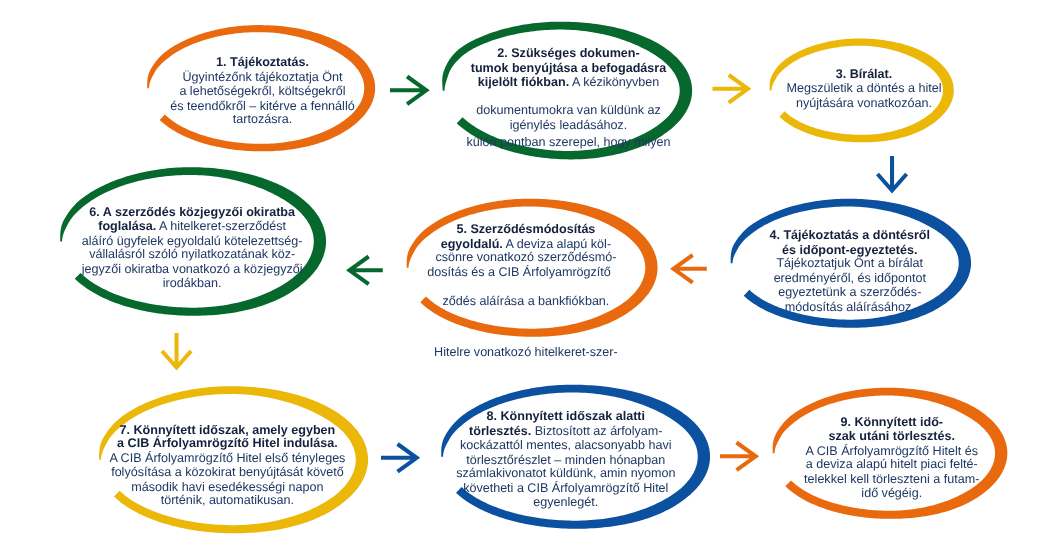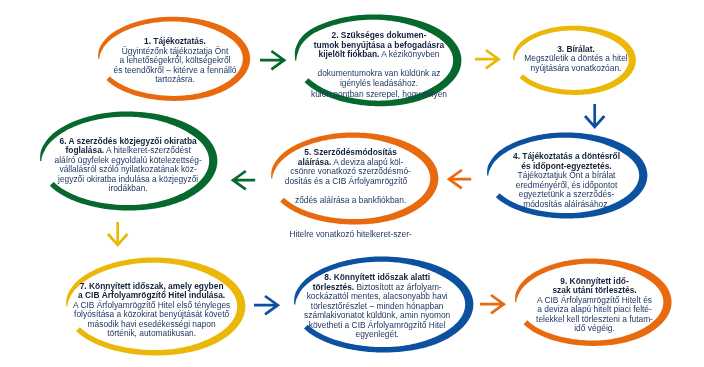--- a/index.html
+++ b/index.html
@@ -67,37 +67,37 @@
       <div class="ln" style="position: absolute; left: 266.5px; top: 38px; width: 600px;"><span>egyeztetünk a szerződés-</span></div>
       <div class="ln" style="position: absolute; left: 266.5px; top: 47.5px; width: 600px;"><span>módosítás aláírásához.</span></div>
     </div>
     <div class="node" style="left: 262.2px; top: 124.5px; width: 182px; height: 107px;">
       <svg class="ring" width="182" height="107" viewBox="0 0 182 107">
         <path d="M9.14 53.50L9.12 52.41L9.11 51.32L9.11 50.21L9.14 49.10L9.21 47.97L9.32 46.83L9.49 45.68L9.73 44.53L10.04 43.39L10.43 42.26L10.90 41.15L11.47 40.06L12.07 38.99L12.72 37.92L13.40 36.85L14.12 35.79L14.88 34.73L15.69 33.69L16.54 32.65L17.43 31.63L18.38 30.63L19.37 29.65L20.41 28.69L21.50 27.75L22.64 26.84L23.83 25.96L25.05 25.10L26.30 24.26L27.60 23.43L28.92 22.62L30.28 21.83L31.68 21.06L33.10 20.31L34.56 19.57L36.04 18.85L37.56 18.16L39.10 17.48L40.67 16.82L42.27 16.18L43.90 15.56L45.55 14.96L47.23 14.38L48.93 13.82L50.65 13.28L52.39 12.76L54.16 12.27L55.95 11.80L57.76 11.35L59.58 10.92L61.42 10.52L63.28 10.14L65.16 9.78L67.05 9.45L68.95 9.14L70.87 8.86L72.80 8.60L74.74 8.37L76.69 8.16L78.64 7.98L80.61 7.83L82.58 7.71L84.55 7.61L86.53 7.53L88.51 7.49L90.49 7.47L92.47 7.48L94.45 7.51L96.43 7.56L98.41 7.64L100.38 7.74L102.35 7.86L104.32 8.00L106.27 8.17L108.22 8.36L110.16 8.57L112.09 8.81L114.01 9.07L115.91 9.35L117.81 9.66L119.69 9.99L121.55 10.34L123.40 10.72L125.23 11.12L127.05 11.54L128.85 11.98L130.62 12.45L132.38 12.94L134.11 13.45L135.83 13.98L137.52 14.54L139.18 15.11L140.82 15.71L142.44 16.33L144.02 16.98L145.58 17.64L147.11 18.33L148.61 19.04L150.09 19.77L151.52 20.52L152.93 21.29L154.31 22.09L155.64 22.90L156.95 23.74L158.21 24.60L159.44 25.49L160.64 26.39L161.79 27.31L162.91 28.24L164.00 29.19L165.04 30.16L166.05 31.14L167.02 32.14L167.95 33.16L168.83 34.20L169.67 35.26L170.47 36.33L171.23 37.42L171.94 38.52L172.60 39.65L173.21 40.78L173.77 41.94L174.28 43.11L174.74 44.29L175.14 45.49L175.49 46.70L175.78 47.92L176.01 49.15L176.19 50.38L176.30 51.62L176.36 52.86L176.36 54.10L176.29 55.35L176.17 56.58L175.99 57.82L175.75 59.04L175.45 60.26L175.09 61.46L174.68 62.65L174.22 63.83L173.71 65.00L173.14 66.15L172.53 67.28L171.87 68.40L171.16 69.50L170.41 70.59L169.61 71.65L168.77 72.71L167.89 73.74L166.97 74.76L166.01 75.77L165.01 76.75L163.97 77.73L162.90 78.68L161.78 79.62L160.64 80.55L159.45 81.46L158.23 82.35L156.98 83.23L155.69 84.09L154.37 84.94L153.02 85.77L151.63 86.57L150.20 87.36L148.74 88.12L147.25 88.85L145.73 89.56L144.18 90.25L142.59 90.92L140.98 91.56L139.34 92.18L137.68 92.77L135.99 93.34L134.27 93.88L132.53 94.40L130.77 94.89L128.99 95.36L127.19 95.80L125.37 96.21L123.53 96.61L121.67 96.97L119.80 97.31L117.91 97.63L116.01 97.92L114.10 98.18L112.17 98.42L110.24 98.64L108.29 98.83L106.34 98.99L104.38 99.14L102.42 99.26L100.44 99.35L98.47 99.43L96.49 99.48L94.51 99.51L92.53 99.51L90.54 99.50L88.56 99.46L86.58 99.40L84.61 99.31L82.63 99.20L80.67 99.07L78.70 98.91L76.75 98.72L74.80 98.52L72.87 98.29L70.94 98.03L69.02 97.76L67.12 97.46L65.23 97.14L63.35 96.79L61.49 96.43L59.64 96.04L57.81 95.63L56.00 95.19L54.21 94.74L52.44 94.26L50.69 93.76L48.96 93.24L47.25 92.70L45.57 92.14L43.91 91.55L42.27 90.95L40.66 90.32L39.08 89.67L37.53 89.01L36.01 88.32L34.52 87.61L33.05 86.88L31.62 86.12L30.22 85.35L28.86 84.56L27.53 83.75L26.24 82.92L24.98 82.07L23.75 81.20L22.57 80.31L21.42 79.41L20.32 78.48L19.25 77.54L18.22 76.58L21.98 72.70L22.90 73.56L23.86 74.40L24.85 75.24L25.89 76.06L26.97 76.86L28.09 77.66L29.25 78.44L30.44 79.20L31.67 79.95L32.93 80.68L34.24 81.40L35.57 82.10L36.94 82.78L38.34 83.44L39.77 84.09L41.23 84.72L42.73 85.33L44.25 85.92L45.79 86.50L47.37 87.05L48.97 87.58L50.59 88.10L52.24 88.59L53.92 89.07L55.61 89.52L57.32 89.96L59.06 90.37L60.81 90.76L62.58 91.14L64.37 91.49L66.17 91.82L67.99 92.13L69.82 92.42L71.66 92.68L73.52 92.93L75.38 93.15L77.26 93.35L79.14 93.52L81.03 93.68L82.93 93.81L84.83 93.92L86.74 94.00L88.65 94.06L90.56 94.10L92.47 94.11L94.39 94.10L96.30 94.05L98.20 93.98L100.11 93.88L102.00 93.76L103.89 93.60L105.78 93.42L107.65 93.21L109.51 92.97L111.36 92.71L113.20 92.42L115.02 92.11L116.83 91.77L118.62 91.40L120.39 91.01L122.15 90.59L123.88 90.15L125.60 89.69L127.29 89.20L128.96 88.70L130.60 88.17L132.22 87.61L133.81 87.04L135.38 86.45L136.91 85.84L138.42 85.22L139.90 84.57L141.35 83.91L142.77 83.24L144.16 82.54L145.51 81.84L146.83 81.12L148.12 80.39L149.37 79.65L150.59 78.89L151.78 78.13L152.93 77.35L154.03 76.56L155.10 75.75L156.12 74.93L157.11 74.10L158.05 73.26L158.95 72.41L159.81 71.55L160.63 70.69L161.40 69.81L162.13 68.94L162.81 68.06L163.46 67.17L164.06 66.29L164.62 65.40L165.13 64.51L165.61 63.62L166.04 62.73L166.43 61.85L166.78 60.96L167.09 60.07L167.35 59.19L167.58 58.31L167.78 57.43L167.93 56.55L168.04 55.68L168.12 54.80L168.16 53.93L168.16 53.05L168.13 52.17L168.05 51.30L167.94 50.42L167.79 49.54L167.60 48.66L167.36 47.78L167.09 46.90L166.77 46.02L166.41 45.13L166.01 44.25L165.57 43.37L165.08 42.49L164.55 41.61L163.98 40.73L163.36 39.86L162.70 39.00L161.99 38.14L161.24 37.28L160.45 36.43L159.62 35.60L158.74 34.77L157.82 33.95L156.86 33.14L155.86 32.34L154.82 31.55L153.75 30.78L152.63 30.01L151.49 29.25L150.31 28.49L149.09 27.75L147.84 27.02L146.56 26.30L145.24 25.59L143.90 24.89L142.52 24.20L141.11 23.52L139.67 22.86L138.20 22.22L136.70 21.58L135.18 20.97L133.62 20.37L132.04 19.79L130.43 19.22L128.80 18.67L127.14 18.15L125.46 17.64L123.76 17.15L122.03 16.69L120.29 16.25L118.53 15.83L116.74 15.43L114.94 15.06L113.13 14.71L111.30 14.39L109.45 14.09L107.59 13.82L105.72 13.58L103.84 13.37L101.96 13.18L100.06 13.02L98.16 12.89L96.25 12.79L94.34 12.72L92.42 12.68L90.51 12.67L88.59 12.69L86.68 12.73L84.77 12.79L82.86 12.89L80.96 13.00L79.06 13.14L77.17 13.31L75.29 13.50L73.42 13.71L71.56 13.95L69.71 14.21L67.87 14.50L66.05 14.81L64.24 15.14L62.45 15.49L60.68 15.87L58.92 16.27L57.18 16.68L55.46 17.13L53.77 17.59L52.09 18.07L50.44 18.57L48.81 19.09L47.21 19.63L45.63 20.19L44.08 20.77L42.55 21.37L41.06 21.98L39.59 22.61L38.15 23.26L36.75 23.93L35.37 24.62L34.03 25.32L32.72 26.03L31.45 26.76L30.21 27.51L29.01 28.28L27.84 29.05L26.71 29.85L25.62 30.65L24.56 31.46L23.52 32.27L22.52 33.08L21.55 33.90L20.61 34.72L19.71 35.56L18.85 36.41L18.03 37.28L17.25 38.15L16.52 39.05L15.85 39.96L15.22 40.88L14.65 41.83L14.14 42.78L13.62 43.72L13.12 44.65L12.63 45.59L12.17 46.53L11.74 47.48L11.35 48.45L11.01 49.43L10.74 50.43L10.53 51.45L10.41 52.47L10.38 53.50Z" fill="#E8690E"></path>
       </svg>
     </div>
     <div class="txtbox" style="left: 0px; top: 148.1px; width: 704px; font-size: 8.4px; line-height: 9.5px;">
       <div class="ln" style="position: absolute; left: 50.6px; top: 0px; width: 600px;"><b>5. Szerződésmódosítás</b></div>
-      <div class="ln" style="position: absolute; left: 50.6px; top: 9.5px; width: 600px;"><b>aláírása.</b><span> A deviza alapú köl-</span></div>
+      <div class="ln" style="position: absolute; left: 50.6px; top: 9.5px; width: 600px;"><b>egyoldalú.</b><span> A deviza alapú köl-</span></div>
       <div class="ln" style="position: absolute; left: 50.6px; top: 19px; width: 600px;"><span>csönre vonatkozó szerződésmó-</span></div>
       <div class="ln" style="position: absolute; left: 46px; top: 28.5px; width: 600px;"><span>dosítás és a CIB Árfolyamrögzítő</span></div>
       <div class="ln" style="position: absolute; left: 50.6px; top: 38px; width: 600px; margin-top: 44px;"><span>Hitelre vonatkozó hitelkeret-szer-</span></div>
       <div class="ln" style="position: absolute; left: 50.6px; top: 47.5px; width: 600px;"><span>ződés aláírása a bankfiókban.</span></div>
     </div>
     <div class="node" style="left: 31.2px; top: 103.5px; width: 192px; height: 114px;">
       <svg class="ring" width="192" height="114" viewBox="0 0 192 114">
         <path d="M9.14 57.00L9.12 55.83L9.11 54.65L9.13 53.46L9.17 52.26L9.25 51.05L9.38 49.83L9.56 48.60L9.82 47.37L10.15 46.15L10.57 44.94L11.07 43.74L11.67 42.58L12.31 41.43L12.99 40.27L13.71 39.13L14.47 37.99L15.28 36.86L16.14 35.73L17.04 34.62L17.99 33.53L18.99 32.45L20.04 31.39L21.14 30.36L22.30 29.35L23.50 28.37L24.76 27.43L26.05 26.50L27.38 25.59L28.75 24.69L30.15 23.82L31.60 22.97L33.07 22.13L34.58 21.32L36.12 20.52L37.70 19.75L39.30 19.00L40.94 18.26L42.61 17.55L44.30 16.86L46.03 16.19L47.78 15.54L49.56 14.92L51.36 14.31L53.19 13.73L55.04 13.18L56.92 12.64L58.81 12.13L60.73 11.65L62.67 11.19L64.62 10.75L66.59 10.34L68.58 9.96L70.59 9.60L72.61 9.27L74.64 8.96L76.69 8.69L78.75 8.44L80.81 8.22L82.89 8.02L84.97 7.86L87.06 7.72L89.16 7.62L91.26 7.54L93.36 7.49L95.46 7.47L97.56 7.48L99.67 7.51L101.77 7.57L103.86 7.65L105.96 7.76L108.05 7.89L110.13 8.05L112.20 8.23L114.27 8.44L116.33 8.67L118.37 8.93L120.41 9.21L122.43 9.52L124.44 9.85L126.43 10.21L128.41 10.59L130.37 11.00L132.32 11.44L134.24 11.89L136.15 12.37L138.03 12.88L139.89 13.41L141.73 13.97L143.55 14.54L145.34 15.15L147.10 15.77L148.84 16.42L150.55 17.09L152.23 17.79L153.88 18.51L155.51 19.25L157.10 20.02L158.65 20.81L160.18 21.62L161.67 22.46L163.12 23.32L164.54 24.20L165.92 25.11L167.25 26.04L168.55 26.99L169.81 27.96L171.04 28.95L172.22 29.96L173.36 30.98L174.47 32.02L175.53 33.08L176.55 34.16L177.53 35.26L178.46 36.37L179.35 37.51L180.19 38.66L180.98 39.82L181.73 41.01L182.42 42.21L183.06 43.43L183.65 44.67L184.18 45.92L184.66 47.19L185.08 48.46L185.45 49.75L185.75 51.05L186.00 52.36L186.18 53.68L186.30 55.00L186.36 56.32L186.36 57.64L186.29 58.97L186.16 60.28L185.97 61.60L185.72 62.90L185.41 64.20L185.04 65.48L184.61 66.76L184.13 68.02L183.59 69.26L183.00 70.49L182.35 71.71L181.66 72.91L180.92 74.09L180.13 75.25L179.29 76.40L178.40 77.53L177.48 78.65L176.51 79.74L175.49 80.82L174.44 81.89L173.34 82.93L172.21 83.96L171.03 84.98L169.82 85.97L168.56 86.95L167.28 87.92L165.95 88.86L164.59 89.79L163.19 90.71L161.76 91.60L160.28 92.47L158.77 93.31L157.23 94.13L155.65 94.92L154.04 95.69L152.39 96.44L150.71 97.16L149.01 97.85L147.27 98.52L145.50 99.16L143.71 99.77L141.90 100.36L140.05 100.92L138.19 101.46L136.30 101.96L134.39 102.44L132.46 102.90L130.50 103.32L128.54 103.72L126.55 104.09L124.55 104.43L122.53 104.75L120.50 105.04L118.46 105.30L116.41 105.54L114.35 105.75L112.28 105.93L110.20 106.09L108.11 106.22L106.02 106.33L103.92 106.41L101.82 106.47L99.72 106.50L97.62 106.51L95.52 106.50L93.41 106.46L91.31 106.40L89.22 106.30L87.12 106.18L85.04 106.04L82.95 105.87L80.88 105.67L78.82 105.45L76.76 105.20L74.71 104.93L72.68 104.63L70.66 104.31L68.66 103.96L66.66 103.59L64.69 103.19L62.73 102.77L60.79 102.33L58.87 101.86L56.97 101.37L55.09 100.85L53.23 100.31L51.40 99.75L49.58 99.16L47.80 98.56L46.04 97.92L44.31 97.27L42.60 96.59L40.93 95.89L39.28 95.17L37.67 94.42L36.08 93.65L34.54 92.86L33.02 92.05L31.54 91.22L30.09 90.37L28.68 89.49L27.31 88.59L25.98 87.68L24.69 86.74L23.43 85.78L22.22 84.80L21.05 83.81L19.92 82.79L18.83 81.76L22.63 77.92L23.60 78.84L24.62 79.76L25.69 80.66L26.79 81.55L27.94 82.43L29.13 83.29L30.36 84.13L31.63 84.96L32.94 85.77L34.28 86.57L35.67 87.35L37.09 88.11L38.54 88.85L40.03 89.57L41.55 90.27L43.11 90.95L44.69 91.61L46.31 92.25L47.96 92.88L49.63 93.48L51.33 94.06L53.06 94.61L54.81 95.15L56.59 95.66L58.39 96.16L60.21 96.63L62.05 97.08L63.92 97.50L65.80 97.91L67.70 98.29L69.61 98.64L71.54 98.98L73.49 99.29L75.45 99.58L77.42 99.84L79.40 100.08L81.40 100.29L83.40 100.49L85.41 100.65L87.42 100.79L89.45 100.91L91.47 101.00L93.50 101.06L95.53 101.10L97.57 101.11L99.60 101.09L101.63 101.05L103.65 100.97L105.68 100.86L107.69 100.72L109.70 100.55L111.70 100.36L113.69 100.13L115.67 99.88L117.64 99.59L119.59 99.28L121.53 98.94L123.45 98.58L125.35 98.18L127.24 97.76L129.10 97.31L130.95 96.84L132.77 96.34L134.57 95.82L136.34 95.27L138.09 94.70L139.81 94.11L141.50 93.49L143.17 92.86L144.80 92.20L146.41 91.52L147.98 90.83L149.52 90.11L151.03 89.38L152.51 88.64L153.95 87.88L155.36 87.10L156.73 86.31L158.06 85.50L159.36 84.69L160.63 83.86L161.85 83.02L163.03 82.16L164.16 81.28L165.26 80.40L166.31 79.50L167.31 78.58L168.28 77.66L169.19 76.73L170.06 75.79L170.89 74.84L171.67 73.89L172.41 72.93L173.10 71.97L173.74 71.01L174.34 70.04L174.89 69.07L175.40 68.10L175.87 67.13L176.29 66.16L176.66 65.19L177.00 64.22L177.29 63.25L177.54 62.29L177.74 61.32L177.91 60.36L178.03 59.39L178.12 58.43L178.16 57.47L178.16 56.51L178.12 55.54L178.04 54.58L177.92 53.61L177.76 52.65L177.55 51.68L177.30 50.72L177.00 49.75L176.66 48.78L176.27 47.82L175.84 46.85L175.36 45.89L174.84 44.92L174.27 43.97L173.66 43.01L172.99 42.06L172.29 41.12L171.53 40.18L170.73 39.25L169.89 38.33L169.00 37.41L168.06 36.51L167.08 35.62L166.06 34.74L164.99 33.87L163.88 33.02L162.73 32.17L161.55 31.34L160.33 30.51L159.07 29.70L157.77 28.89L156.44 28.10L155.08 27.31L153.68 26.55L152.25 25.79L150.78 25.05L149.28 24.32L147.74 23.60L146.18 22.91L144.59 22.23L142.96 21.56L141.31 20.92L139.62 20.29L137.91 19.68L136.18 19.10L134.41 18.53L132.63 17.99L130.82 17.47L128.98 16.97L127.13 16.49L125.25 16.04L123.36 15.62L121.44 15.22L119.51 14.85L117.57 14.50L115.61 14.19L113.63 13.90L111.65 13.64L109.65 13.41L107.64 13.21L105.63 13.04L103.60 12.90L101.58 12.80L99.55 12.72L97.51 12.68L95.48 12.67L93.44 12.69L91.41 12.73L89.38 12.80L87.35 12.90L85.33 13.03L83.32 13.18L81.31 13.36L79.31 13.57L77.32 13.80L75.34 14.06L73.38 14.34L71.43 14.65L69.49 14.98L67.57 15.34L65.67 15.72L63.78 16.13L61.91 16.56L60.07 17.01L58.24 17.49L56.44 17.99L54.66 18.51L52.90 19.06L51.17 19.62L49.46 20.21L47.79 20.81L46.14 21.44L44.52 22.09L42.93 22.75L41.37 23.44L39.84 24.14L38.35 24.87L36.88 25.61L35.46 26.37L34.07 27.15L32.71 27.94L31.39 28.75L30.11 29.58L28.87 30.42L27.67 31.28L26.51 32.16L25.38 33.03L24.28 33.91L23.22 34.80L22.19 35.69L21.19 36.59L20.24 37.50L19.32 38.43L18.45 39.37L17.63 40.33L16.85 41.30L16.13 42.29L15.47 43.30L14.87 44.32L14.31 45.35L13.77 46.38L13.24 47.39L12.73 48.41L12.24 49.44L11.79 50.47L11.39 51.53L11.04 52.59L10.75 53.68L10.54 54.78L10.41 55.89L10.38 57.00Z" fill="#06682D"></path>
       </svg>
     </div>
     <div class="txtbox" style="left: 0px; top: 136.5px; width: 704px; font-size: 8.4px; line-height: 9.5px;">
       <div class="ln" style="position: absolute; left: -171.9px; top: 0px; width: 600px;"><b>6. A szerződés közjegyzői okiratba</b></div>
       <div class="ln" style="position: absolute; left: -171.9px; top: 9.5px; width: 600px;"><b>foglalása.</b><span> A hitelkeret-szerződést</span></div>
       <div class="ln" style="position: absolute; left: -171.9px; top: 19px; width: 600px;"><span>aláíró ügyfelek egyoldalú kötelezettség-</span></div>
       <div class="ln" style="position: absolute; left: -171.9px; top: 28.5px; width: 600px;"><span>vállalásról szóló nyilatkozatának köz-</span></div>
-      <div class="ln" style="position: absolute; left: -171.9px; top: 38px; width: 600px;"><span>jegyzői okiratba indulása a közjegyzői</span></div>
+      <div class="ln" style="position: absolute; left: -171.9px; top: 38px; width: 600px;"><span>jegyzői okiratba vonatkozó a közjegyzői</span></div>
       <div class="ln" style="position: absolute; left: -171.9px; top: 47.5px; width: 600px;"><span>irodákban.</span></div>
     </div>
     <div class="node" style="left: 57.2px; top: 249.5px; width: 194px; height: 113px;">
       <svg class="ring" width="194" height="113" viewBox="0 0 194 113">
         <path d="M9.14 56.50L9.12 55.34L9.11 54.17L9.13 53.00L9.17 51.81L9.25 50.61L9.39 49.39L9.58 48.18L9.84 46.96L10.18 45.74L10.60 44.54L11.11 43.36L11.72 42.20L12.37 41.06L13.06 39.92L13.79 38.79L14.56 37.66L15.38 36.54L16.24 35.42L17.16 34.33L18.12 33.24L19.13 32.17L20.20 31.13L21.31 30.11L22.48 29.11L23.70 28.14L24.97 27.20L26.27 26.28L27.62 25.38L29.00 24.50L30.43 23.64L31.88 22.79L33.37 21.97L34.90 21.17L36.46 20.38L38.05 19.61L39.68 18.87L41.33 18.14L43.02 17.44L44.73 16.76L46.47 16.09L48.24 15.45L50.04 14.83L51.87 14.24L53.71 13.66L55.59 13.11L57.48 12.59L59.40 12.08L61.34 11.60L63.30 11.15L65.27 10.72L67.27 10.31L69.28 9.93L71.31 9.58L73.35 9.25L75.41 8.95L77.47 8.67L79.55 8.43L81.64 8.21L83.74 8.02L85.85 7.86L87.96 7.72L90.08 7.61L92.20 7.54L94.33 7.49L96.45 7.47L98.58 7.48L100.71 7.51L102.83 7.57L104.95 7.65L107.07 7.75L109.18 7.89L111.28 8.04L113.38 8.22L115.47 8.43L117.55 8.66L119.62 8.91L121.68 9.19L123.72 9.49L125.75 9.82L127.77 10.18L129.77 10.56L131.75 10.96L133.72 11.39L135.66 11.84L137.59 12.31L139.49 12.81L141.37 13.34L143.23 13.89L145.07 14.46L146.88 15.05L148.66 15.67L150.42 16.31L152.15 16.98L153.85 17.67L155.51 18.38L157.15 19.11L158.76 19.87L160.33 20.65L161.87 21.45L163.38 22.28L164.85 23.13L166.28 24.00L167.67 24.89L169.03 25.81L170.34 26.75L171.61 27.71L172.85 28.69L174.05 29.69L175.20 30.70L176.32 31.73L177.39 32.78L178.43 33.84L179.41 34.93L180.36 36.03L181.26 37.15L182.11 38.29L182.91 39.45L183.66 40.62L184.36 41.82L185.01 43.03L185.61 44.25L186.15 45.49L186.64 46.75L187.06 48.02L187.43 49.30L187.74 50.59L187.99 51.89L188.18 53.20L188.30 54.51L188.36 55.82L188.36 57.14L188.29 58.45L188.16 59.77L187.97 61.07L187.71 62.37L187.39 63.65L187.02 64.93L186.58 66.20L186.09 67.45L185.55 68.68L184.95 69.90L184.30 71.11L183.59 72.29L182.84 73.46L182.04 74.62L181.19 75.75L180.30 76.87L179.36 77.98L178.38 79.06L177.36 80.13L176.29 81.18L175.18 82.22L174.03 83.23L172.84 84.24L171.62 85.22L170.35 86.19L169.05 87.14L167.71 88.08L166.33 89.00L164.92 89.90L163.47 90.78L161.98 91.64L160.45 92.47L158.89 93.28L157.30 94.07L155.66 94.83L154.00 95.57L152.31 96.28L150.58 96.96L148.83 97.62L147.04 98.25L145.23 98.86L143.39 99.44L141.53 100.00L139.65 100.52L137.74 101.02L135.81 101.50L133.85 101.95L131.88 102.37L129.89 102.76L127.89 103.12L125.86 103.46L123.83 103.78L121.77 104.06L119.71 104.32L117.64 104.55L115.55 104.76L113.46 104.94L111.35 105.10L109.25 105.23L107.13 105.33L105.01 105.42L102.89 105.47L100.76 105.50L98.64 105.51L96.51 105.50L94.39 105.46L92.26 105.40L90.14 105.30L88.03 105.19L85.91 105.04L83.81 104.87L81.71 104.68L79.62 104.46L77.55 104.21L75.48 103.94L73.42 103.65L71.38 103.33L69.35 102.99L67.34 102.62L65.34 102.23L63.36 101.81L61.40 101.37L59.46 100.91L57.53 100.42L55.63 99.91L53.76 99.38L51.90 98.83L50.07 98.25L48.26 97.64L46.49 97.02L44.73 96.37L43.01 95.70L41.32 95.01L39.65 94.30L38.02 93.56L36.42 92.80L34.86 92.02L33.32 91.22L31.83 90.39L30.37 89.55L28.94 88.68L27.55 87.80L26.21 86.89L24.90 85.96L23.63 85.02L22.40 84.05L21.22 83.07L20.08 82.06L18.98 81.04L22.73 77.15L23.72 78.07L24.75 78.98L25.83 79.87L26.94 80.75L28.11 81.62L29.31 82.47L30.55 83.31L31.84 84.13L33.16 84.93L34.53 85.72L35.93 86.49L37.36 87.24L38.84 87.97L40.34 88.68L41.88 89.38L43.46 90.05L45.06 90.71L46.70 91.34L48.37 91.96L50.06 92.55L51.78 93.13L53.53 93.68L55.31 94.21L57.10 94.72L58.93 95.21L60.77 95.67L62.64 96.12L64.52 96.54L66.43 96.94L68.35 97.31L70.29 97.67L72.24 98.00L74.21 98.31L76.20 98.59L78.19 98.85L80.20 99.09L82.22 99.30L84.24 99.49L86.28 99.65L88.32 99.79L90.37 99.91L92.42 100.00L94.47 100.06L96.53 100.10L98.58 100.11L100.64 100.09L102.70 100.05L104.75 99.97L106.79 99.86L108.83 99.73L110.87 99.56L112.89 99.37L114.91 99.14L116.91 98.89L118.90 98.61L120.88 98.30L122.84 97.97L124.78 97.60L126.71 97.21L128.62 96.79L130.51 96.35L132.38 95.88L134.22 95.39L136.04 94.87L137.84 94.33L139.61 93.76L141.35 93.17L143.06 92.56L144.75 91.93L146.41 91.28L148.03 90.61L149.63 89.92L151.19 89.22L152.72 88.49L154.21 87.76L155.67 87.00L157.09 86.23L158.48 85.45L159.83 84.65L161.15 83.84L162.43 83.02L163.67 82.19L164.86 81.34L166.01 80.47L167.12 79.59L168.18 78.70L169.20 77.80L170.17 76.89L171.10 75.97L171.98 75.04L172.82 74.10L173.61 73.16L174.35 72.21L175.05 71.26L175.70 70.31L176.31 69.35L176.87 68.39L177.38 67.43L177.85 66.48L178.27 65.52L178.65 64.56L178.99 63.61L179.28 62.65L179.53 61.70L179.74 60.75L179.91 59.80L180.03 58.85L180.12 57.91L180.16 56.96L180.16 56.01L180.12 55.07L180.04 54.12L179.92 53.17L179.75 52.22L179.54 51.27L179.29 50.32L178.99 49.36L178.65 48.41L178.26 47.46L177.82 46.50L177.34 45.55L176.81 44.60L176.24 43.66L175.62 42.71L174.95 41.78L174.23 40.84L173.47 39.92L172.66 39.00L171.81 38.08L170.91 37.18L169.96 36.29L168.97 35.40L167.93 34.53L166.86 33.67L165.73 32.83L164.57 31.99L163.37 31.17L162.14 30.35L160.86 29.54L159.55 28.75L158.20 27.96L156.82 27.18L155.40 26.42L153.95 25.67L152.46 24.94L150.94 24.22L149.39 23.51L147.81 22.82L146.19 22.14L144.55 21.49L142.87 20.85L141.17 20.23L139.44 19.62L137.68 19.04L135.89 18.48L134.08 17.94L132.25 17.42L130.39 16.93L128.51 16.46L126.61 16.01L124.69 15.59L122.76 15.20L120.80 14.83L118.83 14.49L116.85 14.17L114.85 13.89L112.84 13.63L110.82 13.40L108.78 13.21L106.74 13.04L104.70 12.90L102.65 12.80L100.59 12.72L98.53 12.68L96.47 12.67L94.41 12.69L92.35 12.73L90.30 12.80L88.25 12.90L86.20 13.03L84.16 13.18L82.13 13.35L80.11 13.56L78.09 13.79L76.09 14.04L74.10 14.32L72.13 14.63L70.17 14.96L68.22 15.31L66.30 15.69L64.39 16.10L62.50 16.52L60.63 16.97L58.78 17.44L56.95 17.94L55.15 18.45L53.37 18.99L51.62 19.55L49.90 20.13L48.20 20.73L46.53 21.35L44.89 21.99L43.28 22.65L41.70 23.33L40.16 24.03L38.64 24.74L37.16 25.48L35.72 26.23L34.31 27.00L32.94 27.78L31.61 28.59L30.31 29.41L29.06 30.24L27.84 31.09L26.67 31.95L25.53 32.82L24.41 33.69L23.34 34.57L22.30 35.45L21.29 36.34L20.32 37.24L19.40 38.16L18.52 39.09L17.69 40.03L16.91 40.99L16.18 41.97L15.51 42.96L14.90 43.98L14.34 45.00L13.80 46.01L13.26 47.01L12.74 48.02L12.26 49.03L11.80 50.05L11.39 51.09L11.04 52.14L10.75 53.22L10.54 54.30L10.41 55.40L10.38 56.50Z" fill="#EBB708"></path>
       </svg>
     </div>
     <div class="txtbox" style="left: 0px; top: 281.8px; width: 704px; font-size: 8.4px; line-height: 9.5px;">
       <div class="ln" style="position: absolute; left: -148.4px; top: 0px; width: 600px;"><b>7. Könnyített időszak, amely egyben</b></div>
       <div class="ln" style="position: absolute; left: -148.4px; top: 9.5px; width: 600px;"><b>a CIB Árfolyamrögzítő Hitel indulása.</b></div>

